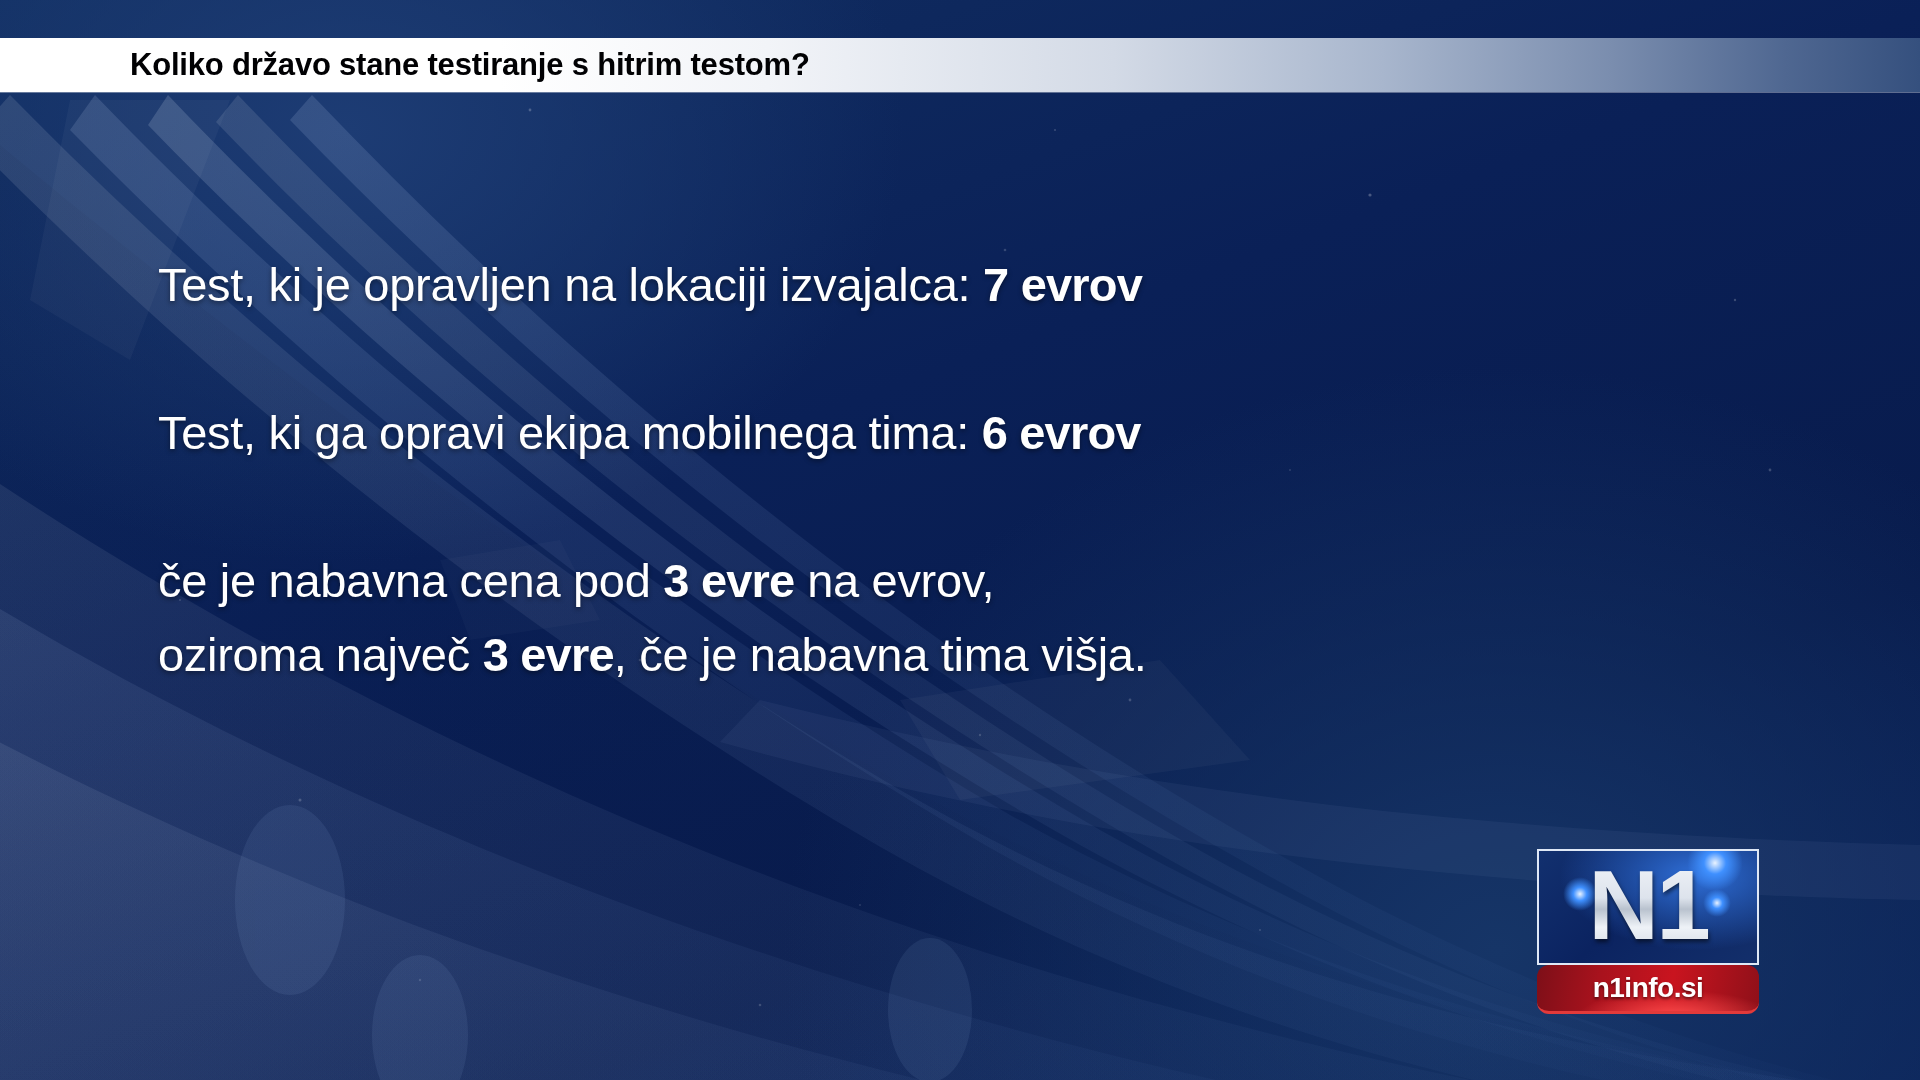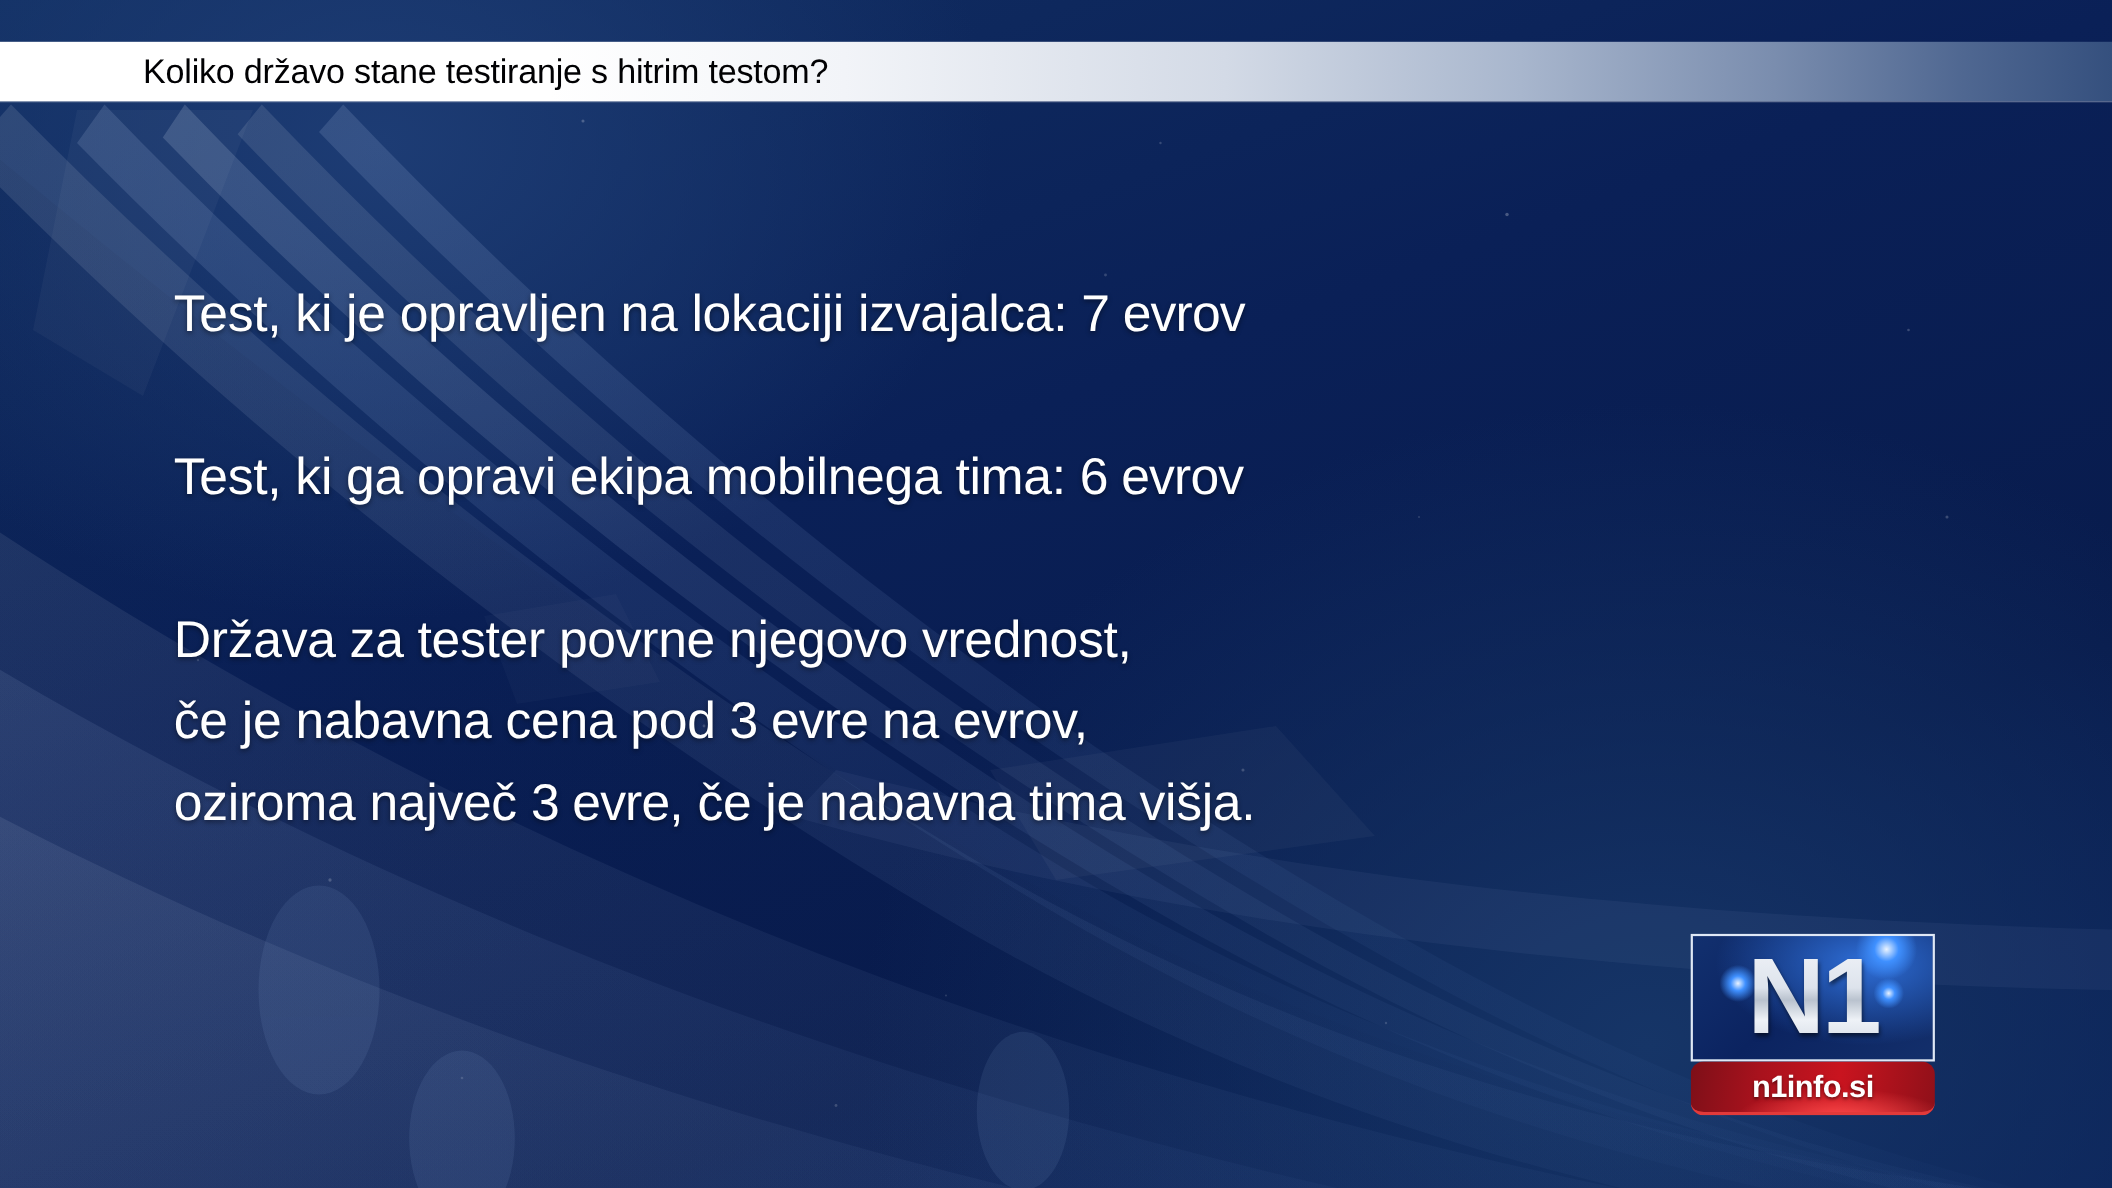--- a/index.html
+++ b/index.html
@@ -53,21 +53,21 @@
        #ffffff 0%, #ffffff 26%, #f2f4f8 40%,
        #d3dae6 58%, #a8b6cd 72%, #7a8dae 84%,
        #4f6791 93%, #35507e 100%);
     box-shadow: 0 1px 0 rgba(255,255,255,0.35);
     display: flex;
     align-items: center;
   }
   .title-bar .title-text {
     margin-left: 130px;
     font-size: 31px;
-    font-weight: normal;
+    font-weight: bold;
     color: #010103;
     letter-spacing: -0.2px;
     white-space: nowrap;
   }
 
   
   .body-copy {
     position: absolute;
     left: 158px;
     top: 248px;
@@ -75,21 +75,21 @@
     color: #ffffff;
     font-size: 47px;
     line-height: 74px;
     font-weight: 400;
     letter-spacing: -0.3px;
     text-shadow: 0 2px 5px rgba(0,0,0,0.45);
   }
   .body-copy .para { margin: 0; }
   .body-copy .gap { height: 74px; }
   .body-copy b {
-    font-weight: 400;
+    font-weight: 700;
     letter-spacing: -0.8px;
   }
 
   
   .n1-logo {
     position: absolute;
     left: 1537px;
     top: 849px;
     width: 222px;
     height: 162px;
@@ -259,23 +259,20 @@
     </div>
     <div class="gap"></div>
     <div>
       <p class="para">
         <span>Test, ki ga opravi ekipa mobilnega tima: </span><b>6 evrov</b>
       </p>
     </div>
     <div class="gap"></div>
     <div>
       <p class="para">
-        <span>Država za tester povrne njegovo vrednost,</span>
-      </p>
-      <p class="para">
         <span>če je nabavna cena pod </span><b>3 evre</b><span> na evrov,</span>
       </p>
       <p class="para">
         <span>oziroma največ </span><b>3 evre</b><span>, če je nabavna tima višja.</span>
       </p>
     </div>
   </div>
 
   <div class="n1-logo">
     <div class="n1-box">

